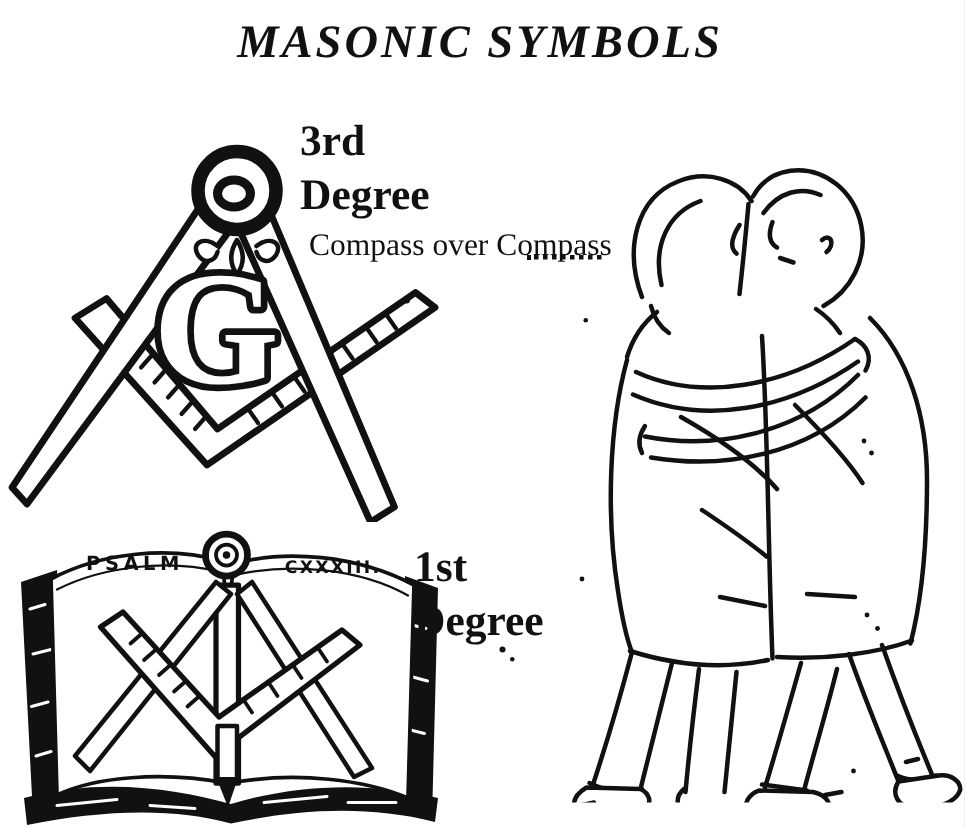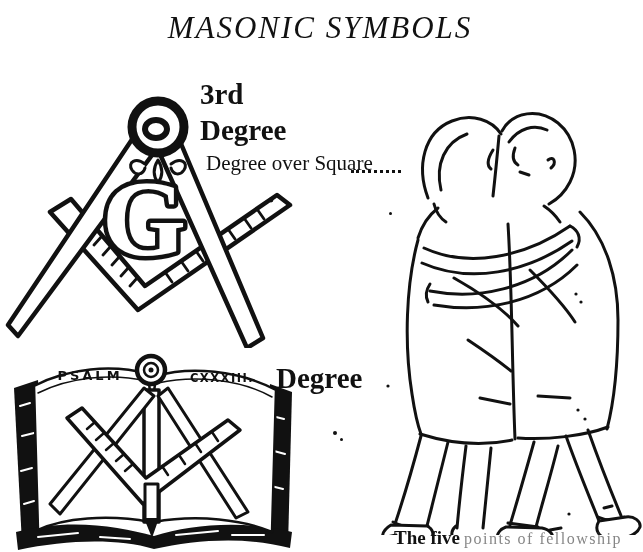--- a/index.html
+++ b/index.html
@@ -3,21 +3,21 @@
 <meta charset="utf-8">
 <style>
   html,body{margin:0;padding:0;background:#e8e8e8;}
   #page{
     position:relative;width:643px;height:552px;background:#ffffff;
     overflow:hidden;font-family:"Liberation Serif",serif;color:#111;
   }
   .abs{position:absolute;}
   #title{
     top:10px;left:140px;width:360px;text-align:center;
-    font-style:italic;font-weight:normal;font-size:31px;letter-spacing:2px;
+    font-style:italic;font-weight:bold;font-size:31px;letter-spacing:2px;
     white-space:nowrap;
   }
   .degree-label{font-weight:bold;font-size:29px;line-height:36px;text-align:left;}
   #third-degree-label{top:76px;left:200px;width:120px;}
   #first-degree-label{top:360px;left:276px;width:124px;}
   #compass-over-square{top:151px;left:206px;font-size:21px;white-space:nowrap;}
   #square-underline{top:170px;left:351px;width:50px;border-bottom:3px dotted #111;height:0;}
   #fellowship-caption{top:527px;left:394px;white-space:nowrap;}
   .cap-bold{font-weight:bold;font-size:19px;}
   .cap-faded{font-size:16px;color:#333;opacity:.6;filter:blur(.5px);letter-spacing:1.5px;}
@@ -29,21 +29,21 @@
 <body>
 
 <div id="page">
 
   <div id="title" class="abs">MASONIC SYMBOLS</div>
 
   <div id="third-degree-label" class="abs degree-label">
     <div>3rd</div>
     <div>Degree</div>
   </div>
-  <div id="compass-over-square" class="abs">Degree over Square</div>
+  <div id="compass-over-square" class="abs">Compass over Compass</div>
   <div id="square-underline" class="abs"></div>
 
   <svg class="abs" style="left:5px;top:78px;" width="305" height="270" viewBox="0 0 305 270">
     <g stroke="#111" stroke-linejoin="round" stroke-linecap="round" fill="none">
 
       <g>
         <path d="M45 134 L133 232 L285 127 L272 117 L140 208 L66 121 Z" fill="#fff" stroke-width="4.5"></path>
         <path stroke-width="2.8" d="M79 137 l-8 9 M88 147 l-8 9 M97 158 l-8 9 M106 168 l-8 9 M115 178 l-8 9 M124 189 l-8 9 M133 199 l-8 9"></path>
         <path stroke-width="2.8" d="M160 194 l7 10 M176 183 l7 10 M191 173 l7 10 M207 162 l7 10 M223 151 l7 10 M239 140 l7 10 M252 131 l7 10"></path>
         <circle cx="266" cy="122" r="2.4" fill="#111" stroke="none"></circle>
@@ -101,20 +101,21 @@
         <circle cx="143" cy="34" r="7" stroke-width="2.5"></circle>
         <circle cx="143" cy="34" r="2.5" fill="#111" stroke="none"></circle>
       </g>
 
       <text x="82" y="44" text-anchor="middle" font-family="DejaVu Sans, sans-serif" font-weight="bold" font-size="13" letter-spacing="3" fill="#111" stroke="none">PSALM</text>
       <text x="214" y="46" text-anchor="middle" font-family="DejaVu Sans, sans-serif" font-weight="bold" font-size="11.5" letter-spacing="1.5" fill="#111" stroke="none">CXXXIII.</text>
     </g>
   </svg>
 
   <div id="first-degree-label" class="abs degree-label">
+    <div>1st</div>
     <div>Degree</div>
   </div>
 
   <svg class="abs" style="left:372px;top:98px;" width="271" height="437" viewBox="0 0 271 437">
     <g stroke="#111" stroke-width="3" stroke-linecap="round" stroke-linejoin="round" fill="none">
 
       <g>
         <path d="M56 100 C44 68 52 34 80 23 C100 15 120 22 129 36"></path>
         <path d="M69 92 C63 66 73 44 95 36"></path>
         <path d="M130 33 C141 13 167 10 186 25 C203 39 208 64 198 84 C193 94 186 101 177 106"></path>
@@ -176,22 +177,18 @@
         <circle cx="206" cy="312" r="1.6" fill="#111" stroke="none"></circle>
         <circle cx="213" cy="321" r="1.6" fill="#111" stroke="none"></circle>
         <circle cx="204" cy="196" r="1.6" fill="#111" stroke="none"></circle>
         <circle cx="209" cy="204" r="1.6" fill="#111" stroke="none"></circle>
         <circle cx="197" cy="416" r="1.6" fill="#111" stroke="none"></circle>
         <circle cx="64" cy="455" r="1.6" fill="#111" stroke="none"></circle>
       </g>
     </g>
   </svg>
 
-  <div id="fellowship-caption" class="abs">
-    <span class="cap-bold">The five</span>
-    <span class="cap-faded">points of fellowship</span>
-  </div>
 
   <div class="noise abs" style="left:333px;top:431px;"></div>
   <div class="noise abs" style="left:340px;top:438px;width:3px;height:3px;"></div>
   <div class="noise abs" style="left:389px;top:212px;width:3px;height:3px;"></div>
 
 </div>
 
 </body></html>

